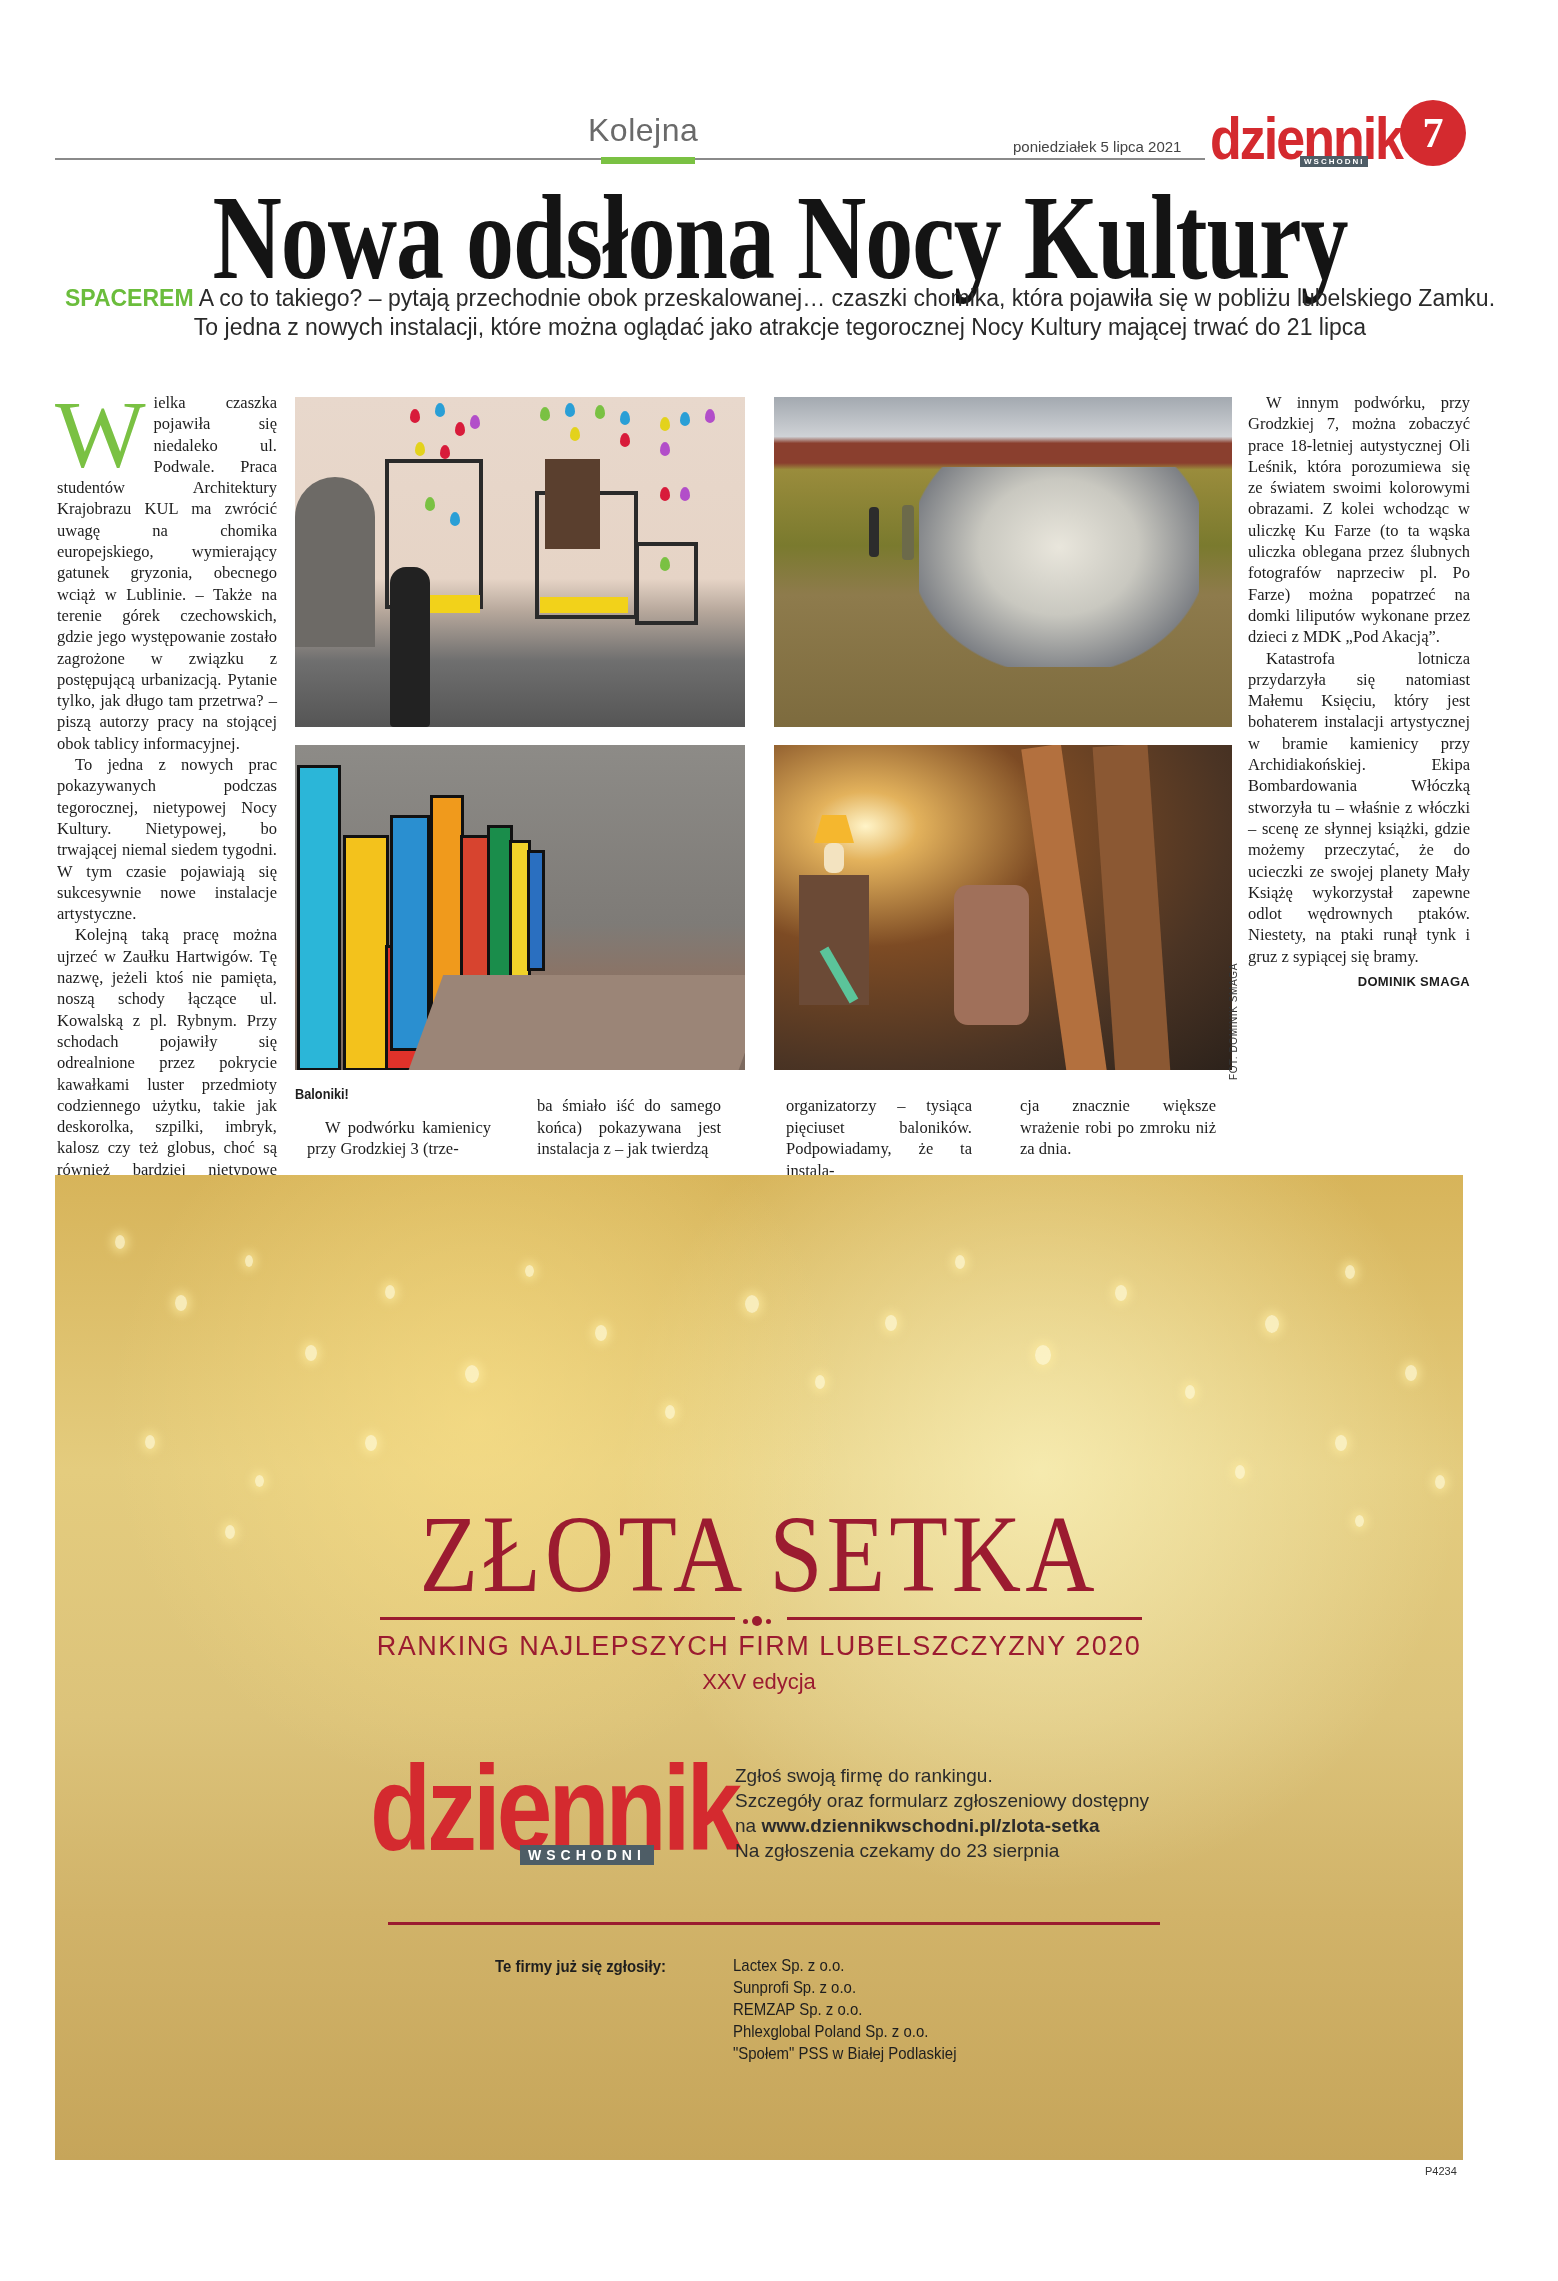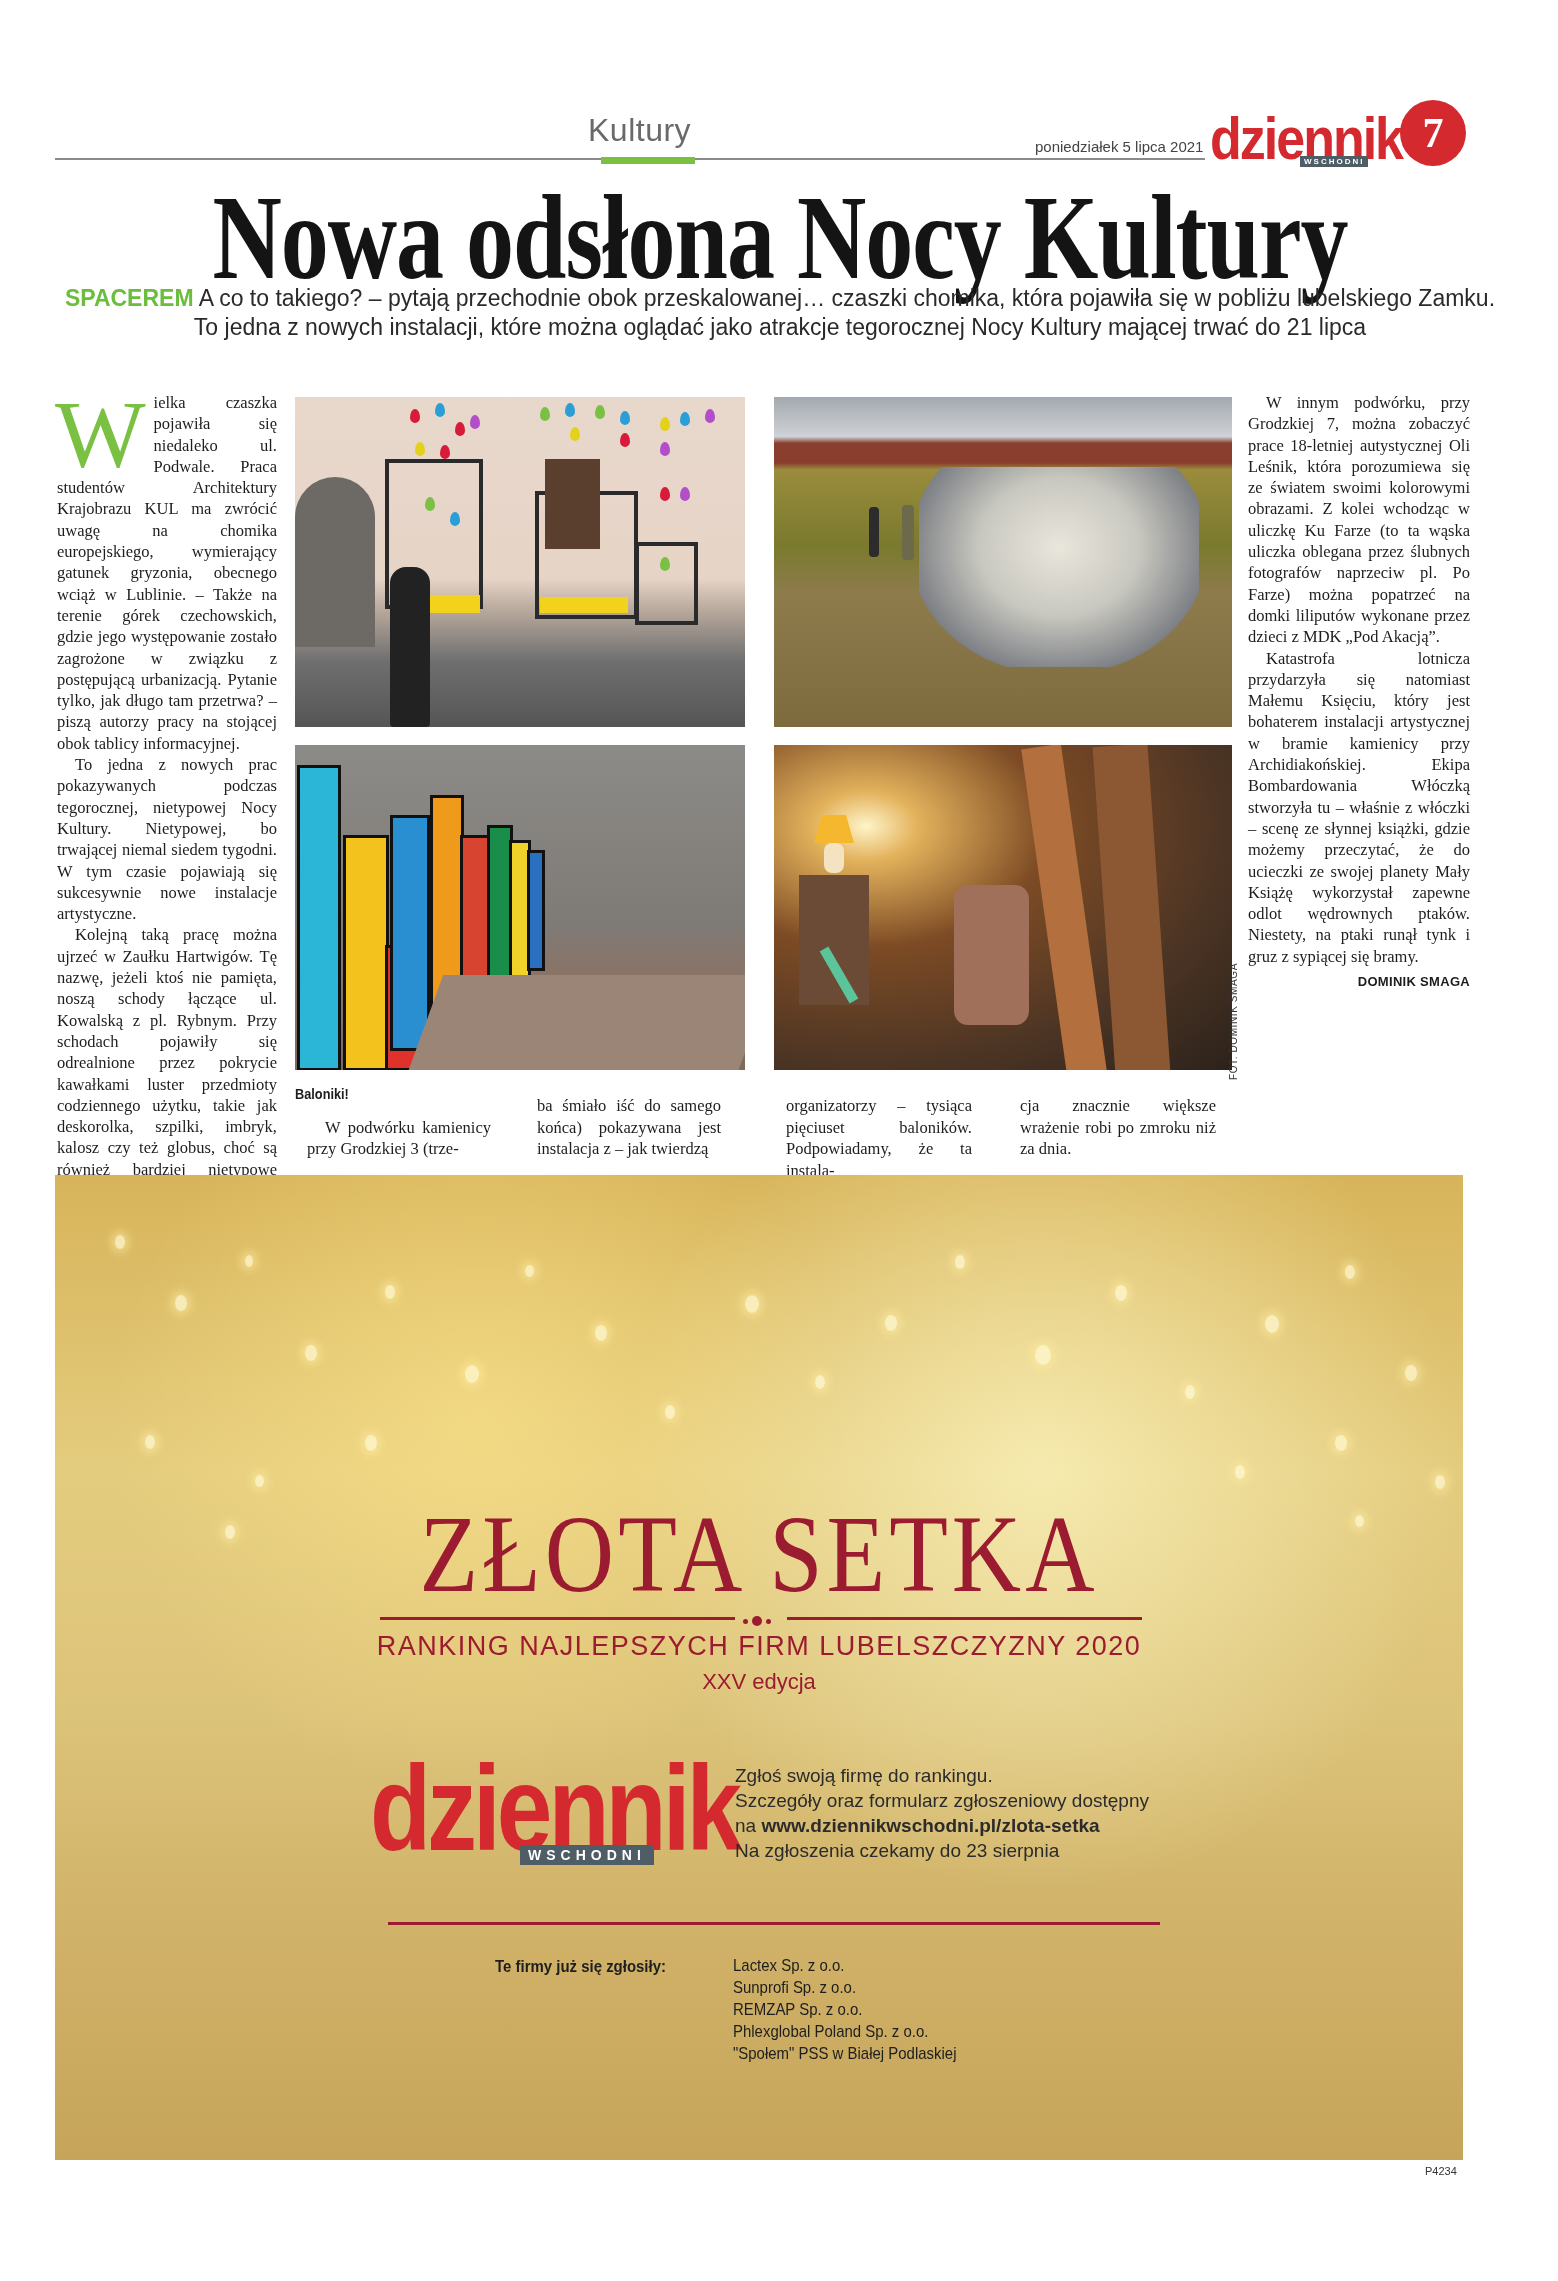--- a/index.html
+++ b/index.html
@@ -2,21 +2,21 @@
 <html><head>
 <meta charset="utf-8">
 <style>
   html,body{margin:0;padding:0;background:#fff;}
   body{width:1558px;height:2281px;position:relative;overflow:hidden;font-family:"Liberation Serif","DejaVu Serif",serif;color:#1a1a1a;}
   .abs{position:absolute;}
   
   .section-label{left:588px;top:112px;width:100px;text-align:center;font-family:"Liberation Sans",sans-serif;font-size:32px;color:#6a6a6a;font-weight:300;letter-spacing:0.5px;}
   .header-rule{left:55px;top:158px;width:1150px;height:2px;background:#8a8a8a;}
   .section-underline{left:601px;top:157px;width:94px;height:7px;background:#7ac143;}
-  .date{left:1035px;top:138px;font-family:"Liberation Sans",sans-serif;font-size:15px;color:#444;}
+  .date{left:1013px;top:138px;font-family:"Liberation Sans",sans-serif;font-size:15px;color:#444;}
   .logo-small{left:1210px;top:108px;width:185px;height:60px;}
   .logo-small .dz{font-family:"Liberation Sans",sans-serif;font-weight:700;color:#d42a2f;font-size:52px;line-height:52px;letter-spacing:-2px;transform:scaleY(1.15);transform-origin:top left;display:block;}
   .logo-small .ws{position:absolute;left:90px;top:48px;background:#4e5d66;color:#fff;font-family:"Liberation Sans",sans-serif;font-size:8px;font-weight:700;letter-spacing:2px;padding:1px 4px;}
   .page-num{left:1400px;top:100px;width:66px;height:66px;border-radius:50%;background:#d42a2f;color:#fff;font-family:"Liberation Serif",serif;font-weight:700;font-size:42px;text-align:center;line-height:66px;}
   .headline{left:30px;top:168px;width:1500px;text-align:center;font-family:"Liberation Serif",serif;font-weight:700;font-size:96px;color:#141414;letter-spacing:-1px;transform:scaleY(1.25);transform-origin:top center;}
   .lead{left:60px;top:284px;width:1440px;text-align:center;font-family:"Liberation Sans",sans-serif;font-size:23px;line-height:29px;color:#2a2a2a;}
   .lead .kicker{color:#6bbd3c;font-weight:700;}
   
   .col{font-family:"Liberation Serif",serif;font-size:16.5px;line-height:21.3px;color:#1d1d1d;text-align:justify;hyphens:auto;}
   .col p{margin:0;text-indent:18px;}
@@ -58,21 +58,21 @@
   .ad-info b{font-weight:700;}
   .ad-rule2{position:absolute;left:333px;top:747px;width:772px;height:3px;background:#9b1b30;}
   .ad-applied-label{position:absolute;left:440px;top:782px;font-family:"Liberation Sans",sans-serif;font-weight:700;font-size:17px;color:#1e1e1e;transform:scaleX(0.88);transform-origin:left;}
   .ad-firms{position:absolute;left:678px;top:780px;font-family:"Liberation Sans",sans-serif;font-size:17px;line-height:22px;color:#1e1e1e;transform:scaleX(0.88);transform-origin:left;}
   .ad-firms div{white-space:nowrap;}
   .ad-code{left:1425px;top:2165px;font-family:"Liberation Sans",sans-serif;font-size:11px;color:#333;}
 </style>
 </head>
 <body>
 
-<div class="abs section-label">Kultury</div>
+<div class="abs section-label">Kolejna</div>
 <div class="abs header-rule"></div>
 <div class="abs section-underline"></div>
 <div class="abs date">poniedziałek 5 lipca 2021</div>
 <div class="abs logo-small">
   <span class="dz">dziennik</span>
   <span class="ws">WSCHODNI</span>
 </div>
 <div class="abs page-num">7</div>
 
 <div class="abs headline">Nowa odsłona Nocy Kultury</div>

